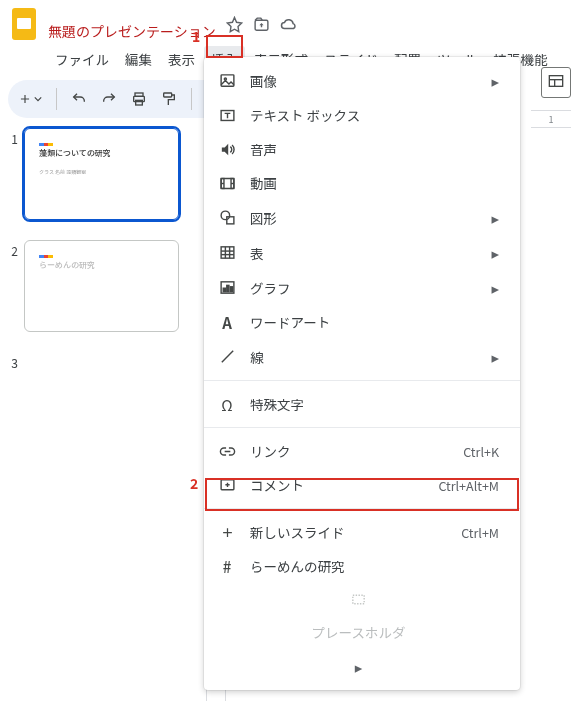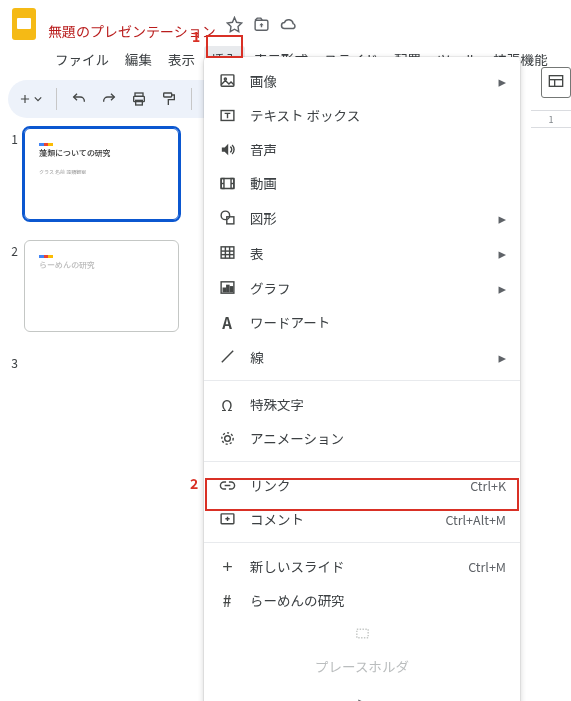--- a/index.html
+++ b/index.html
@@ -99,21 +99,21 @@
     width: 316px;
     background: #fff;
     border-radius: 4px;
     box-shadow: 0 2px 6px rgba(0,0,0,.2), 0 0 0 1px rgba(0,0,0,.05);
     padding: 6px 0;
     z-index: 30;
   }
   .dd-item {
     display: flex;
     align-items: center;
-    padding: 7px 14px 7px 14px;
+    padding: 7px 21px 7px 14px;
     gap: 14px;
     color: #3c4043;
     font-size: 13.5px;
     position: relative;
     cursor: pointer;
   }
   .dd-item.disabled { color: #babdbe; flex-direction: column; }
   .dd-icon { width: 18px; height: 18px; display: inline-flex; align-items: center; justify-content: center; color: #444746;}
   .dd-item.disabled .dd-icon { color: #c4c7c5; }
   .dd-label { flex: 1; }
@@ -361,29 +361,20 @@
     <span class="dd-label">線</span>
     <span class="dd-sub">▸</span>
   </div>
   <div class="dd-sep"></div>
   <div class="dd-item">
     <span class="dd-icon">
         <span style="font-size:15px;">Ω</span>
       </span>
     <span class="dd-label">特殊文字</span>
   </div>
-  <div class="dd-item">
-    <span class="dd-icon">
-        <svg width="17" height="17" viewBox="0 0 24 24" fill="none" stroke="currentColor" stroke-width="2">
-          <circle cx="12" cy="12" r="4"></circle>
-          <circle cx="12" cy="12" r="8" stroke-dasharray="3 3"></circle>
-        </svg>
-      </span>
-    <span class="dd-label">アニメーション</span>
-  </div>
   <div class="dd-sep"></div>
   <div class="dd-item">
     <span class="dd-icon">
         <svg width="17" height="17" viewBox="0 0 24 24" fill="none" stroke="currentColor" stroke-width="2">
           <path d="M10 7H7a5 5 0 000 10h3M14 7h3a5 5 0 010 10h-3M8 12h8"></path>
         </svg>
       </span>
     <span class="dd-label">リンク</span>
     <span class="dd-short">Ctrl+K</span>
   </div>

